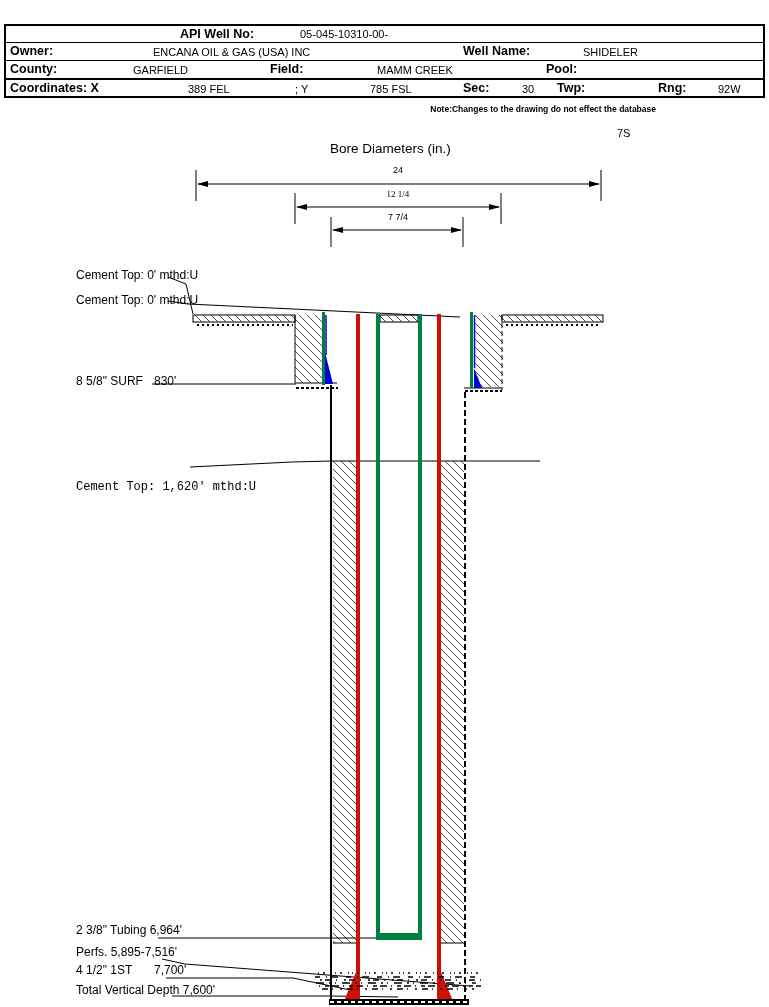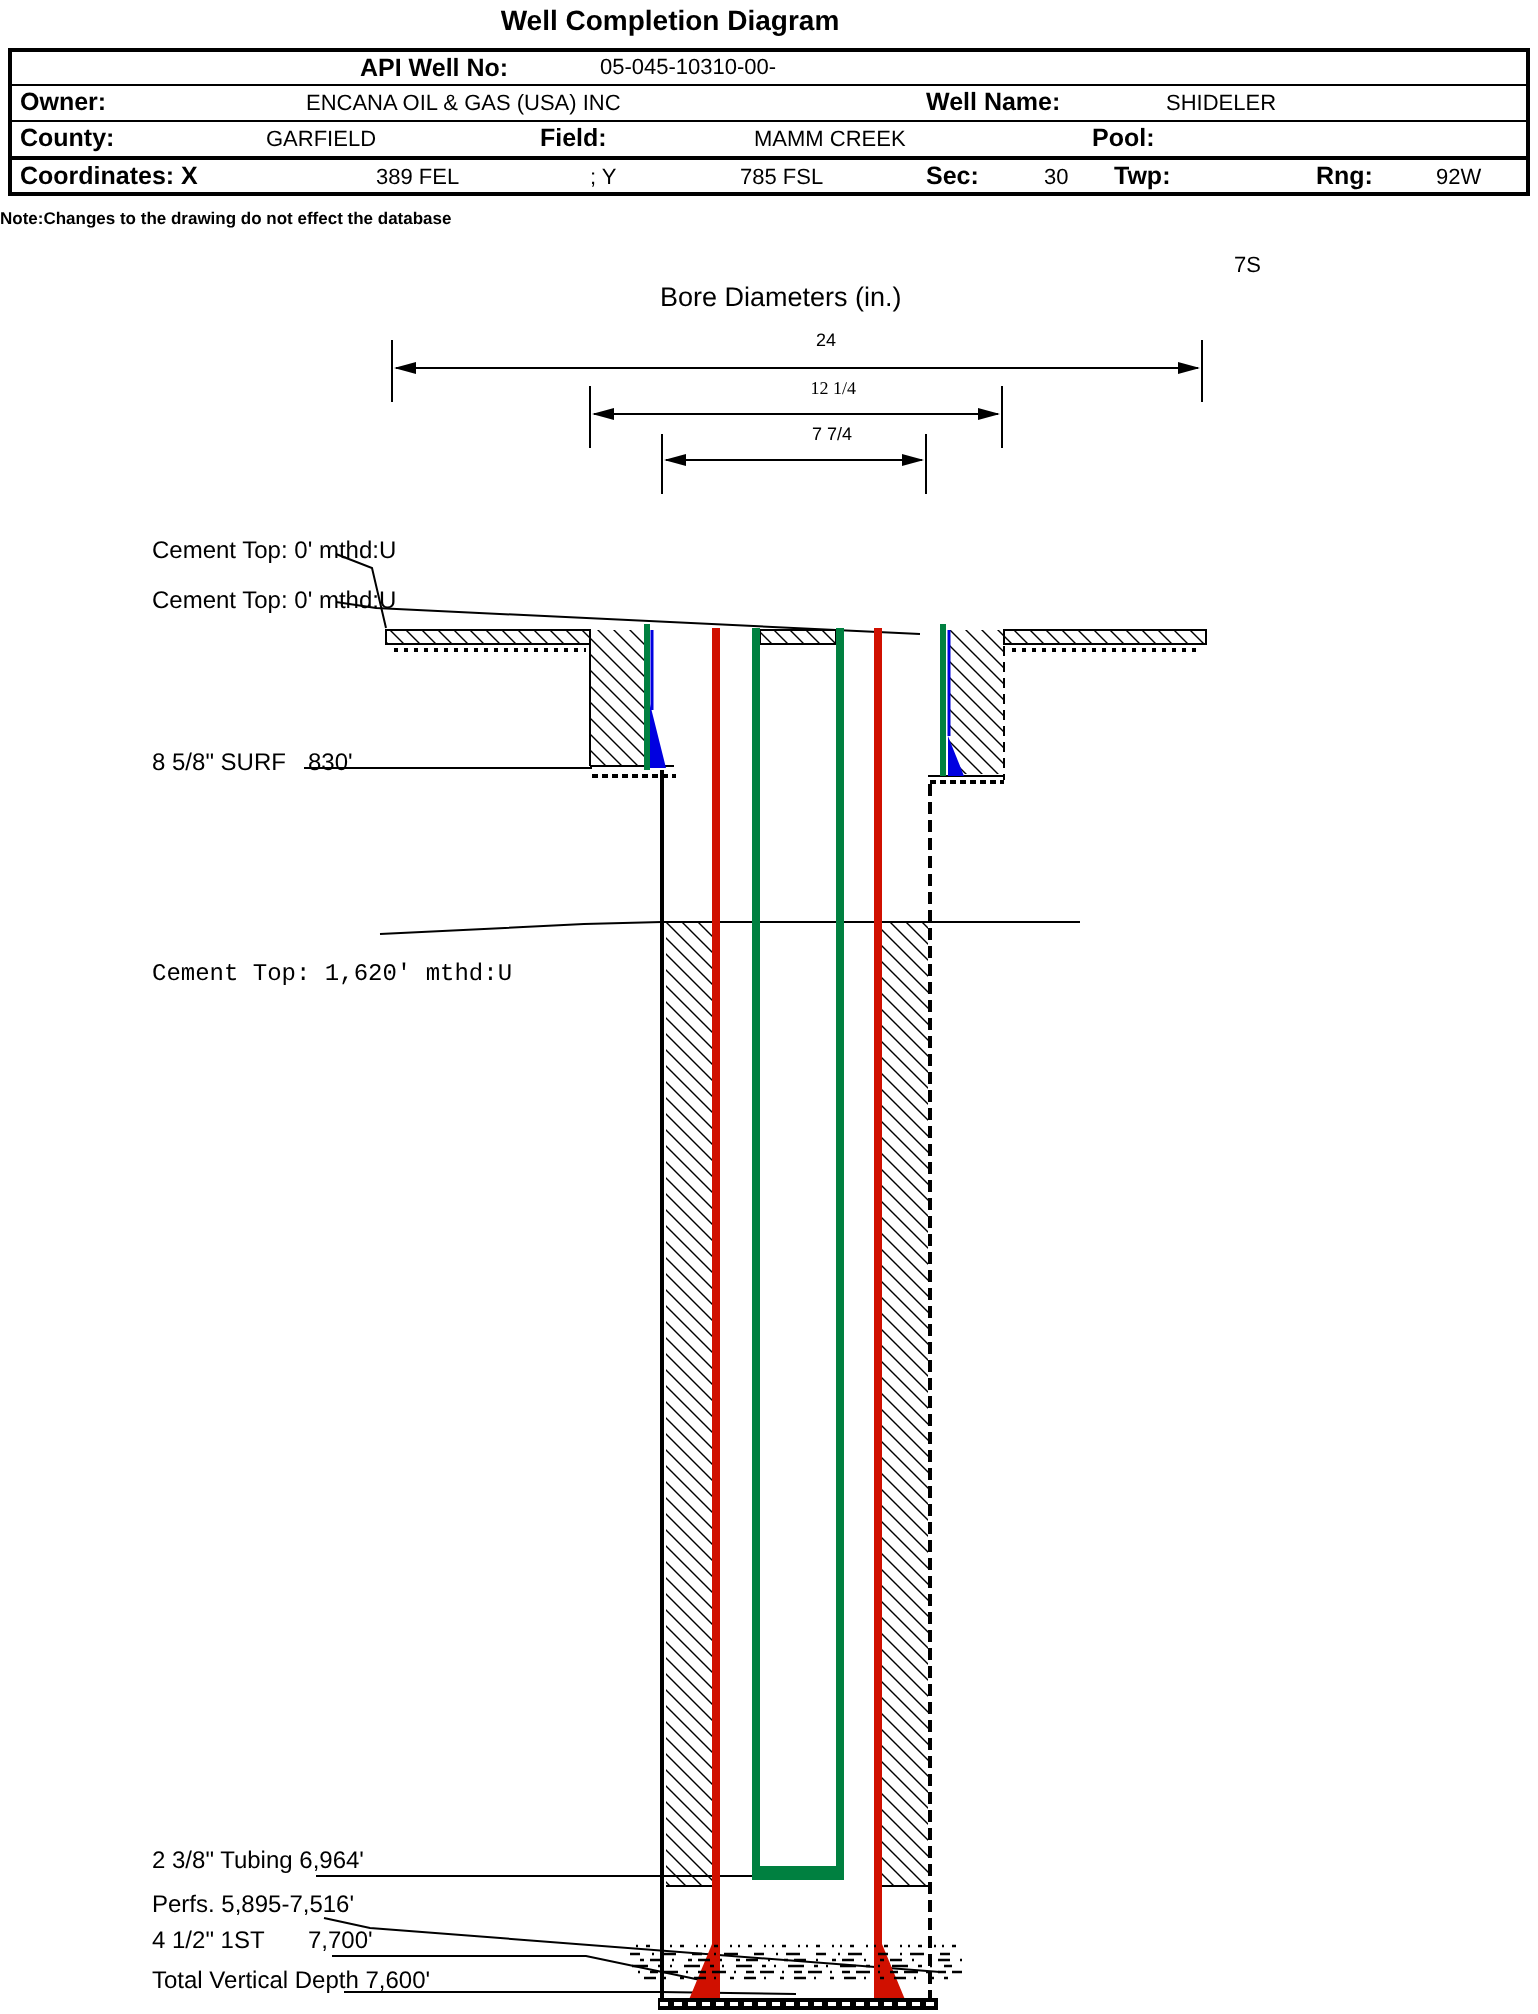--- a/index.html
+++ b/index.html
@@ -4,21 +4,21 @@
 <style>
   html,body{margin:0;padding:0;background:#fff;}
   #page{position:relative;width:769px;height:1007px;background:#fff;overflow:hidden;
         font-family:"Liberation Sans",sans-serif;color:#000;}
   .abs{position:absolute;white-space:nowrap;}
   .title{font-weight:bold;font-size:14px;}
   .hlabel{font-weight:bold;font-size:12.5px;}
   .hval{font-size:11px;}
   .note{font-weight:bold;font-size:8.5px;}
   .boretitle{font-size:13.5px;}
-  .dimlbl{font-size:9px;text-align:right;}
+  .dimlbl{font-size:9px;text-align:center;}
   .ann{font-size:12px;margin-left:16px;}
   #tablebox{position:absolute;left:4px;top:24px;width:757px;height:70px;border:2px solid #000;}
   .hline{position:absolute;left:4px;width:761px;background:#000;}
   svg{position:absolute;left:0;top:0;}
   .blk{stroke:#000;fill:none;}
   .redfill{fill:var(--casing-red,#d01000);}
   .greenfill{fill:var(--tubing-green,#008040);}
   .bluefill{fill:var(--cement-shoe-blue,#0000e0);}
   .bluestroke{stroke:var(--cement-shoe-blue,#0000e0);}
 </style>
@@ -122,21 +122,20 @@
       <line x1="319" y1="986" x2="481" y2="986" stroke-dasharray="1,5,4,3,7,4"></line>
       <line x1="322" y1="989" x2="474" y2="989" stroke-dasharray="6,4,1,7,2,5"></line>
     </g>
 
     <g>
       <rect x="329" y="999" width="140" height="6" fill="#000"></rect>
       <line x1="330" y1="1002" x2="468" y2="1002" stroke="#fff" stroke-width="2" stroke-dasharray="4,3"></line>
     </g>
   </svg>
 
-  <div class="abs title" style="left:0;top:2px;width:670px;text-align:center;">Well Completion Diagram</div>
 
   <div id="tablebox"></div>
   <div class="hline" style="top:42px;height:1px;"></div>
   <div class="hline" style="top:60px;height:1px;"></div>
   <div class="hline" style="top:78px;height:2px;"></div>
 
   <div class="abs hlabel" style="left:180px;top:27px;">API Well No:</div>
   <div class="abs hval" style="left:300px;top:28px;">05-045-10310-00-</div>
 
   <div class="abs hlabel" style="left:10px;top:44px;">Owner:</div>
@@ -154,21 +153,21 @@
   <div class="abs hval" style="left:188px;top:83px;">389 FEL</div>
   <div class="abs hval" style="left:295px;top:83px;">; Y</div>
   <div class="abs hval" style="left:370px;top:83px;">785 FSL</div>
   <div class="abs hlabel" style="left:463px;top:81px;">Sec:</div>
   <div class="abs hval" style="left:522px;top:83px;">30</div>
   <div class="abs hlabel" style="left:557px;top:81px;">Twp:</div>
   <div class="abs hval" style="left:617px;top:83px;margin-top:44px;">7S</div>
   <div class="abs hlabel" style="left:658px;top:81px;">Rng:</div>
   <div class="abs hval" style="left:718px;top:83px;">92W</div>
 
-  <div class="abs note" style="left:0;top:104px;width:656px;text-align:left;">Note:Changes to the drawing do not effect the database</div>
+  <div class="abs note" style="left:0;top:104px;width:656px;text-align:right;">Note:Changes to the drawing do not effect the database</div>
 
   <div class="abs boretitle" style="left:330px;top:141px;">Bore Diameters (in.)</div>
   <div class="abs dimlbl" style="left:378px;top:165px;width:40px;">24</div>
   <div class="abs dimlbl" style="left:368px;top:189px;width:60px;font-family:Liberation Serif, serif;">12 1/4</div>
   <div class="abs dimlbl" style="left:370px;top:212px;width:56px;">7 7/4</div>
 
   <div class="abs ann" style="left:60px;top:268px;">Cement Top: 0' mthd:U</div>
   <div class="abs ann" style="left:60px;top:293px;">Cement Top: 0' mthd:U</div>
   <div class="abs ann" style="left:60px;top:374px;">8 5/8" SURF</div>
   <div class="abs ann" style="left:138px;top:374px;">830'</div>

